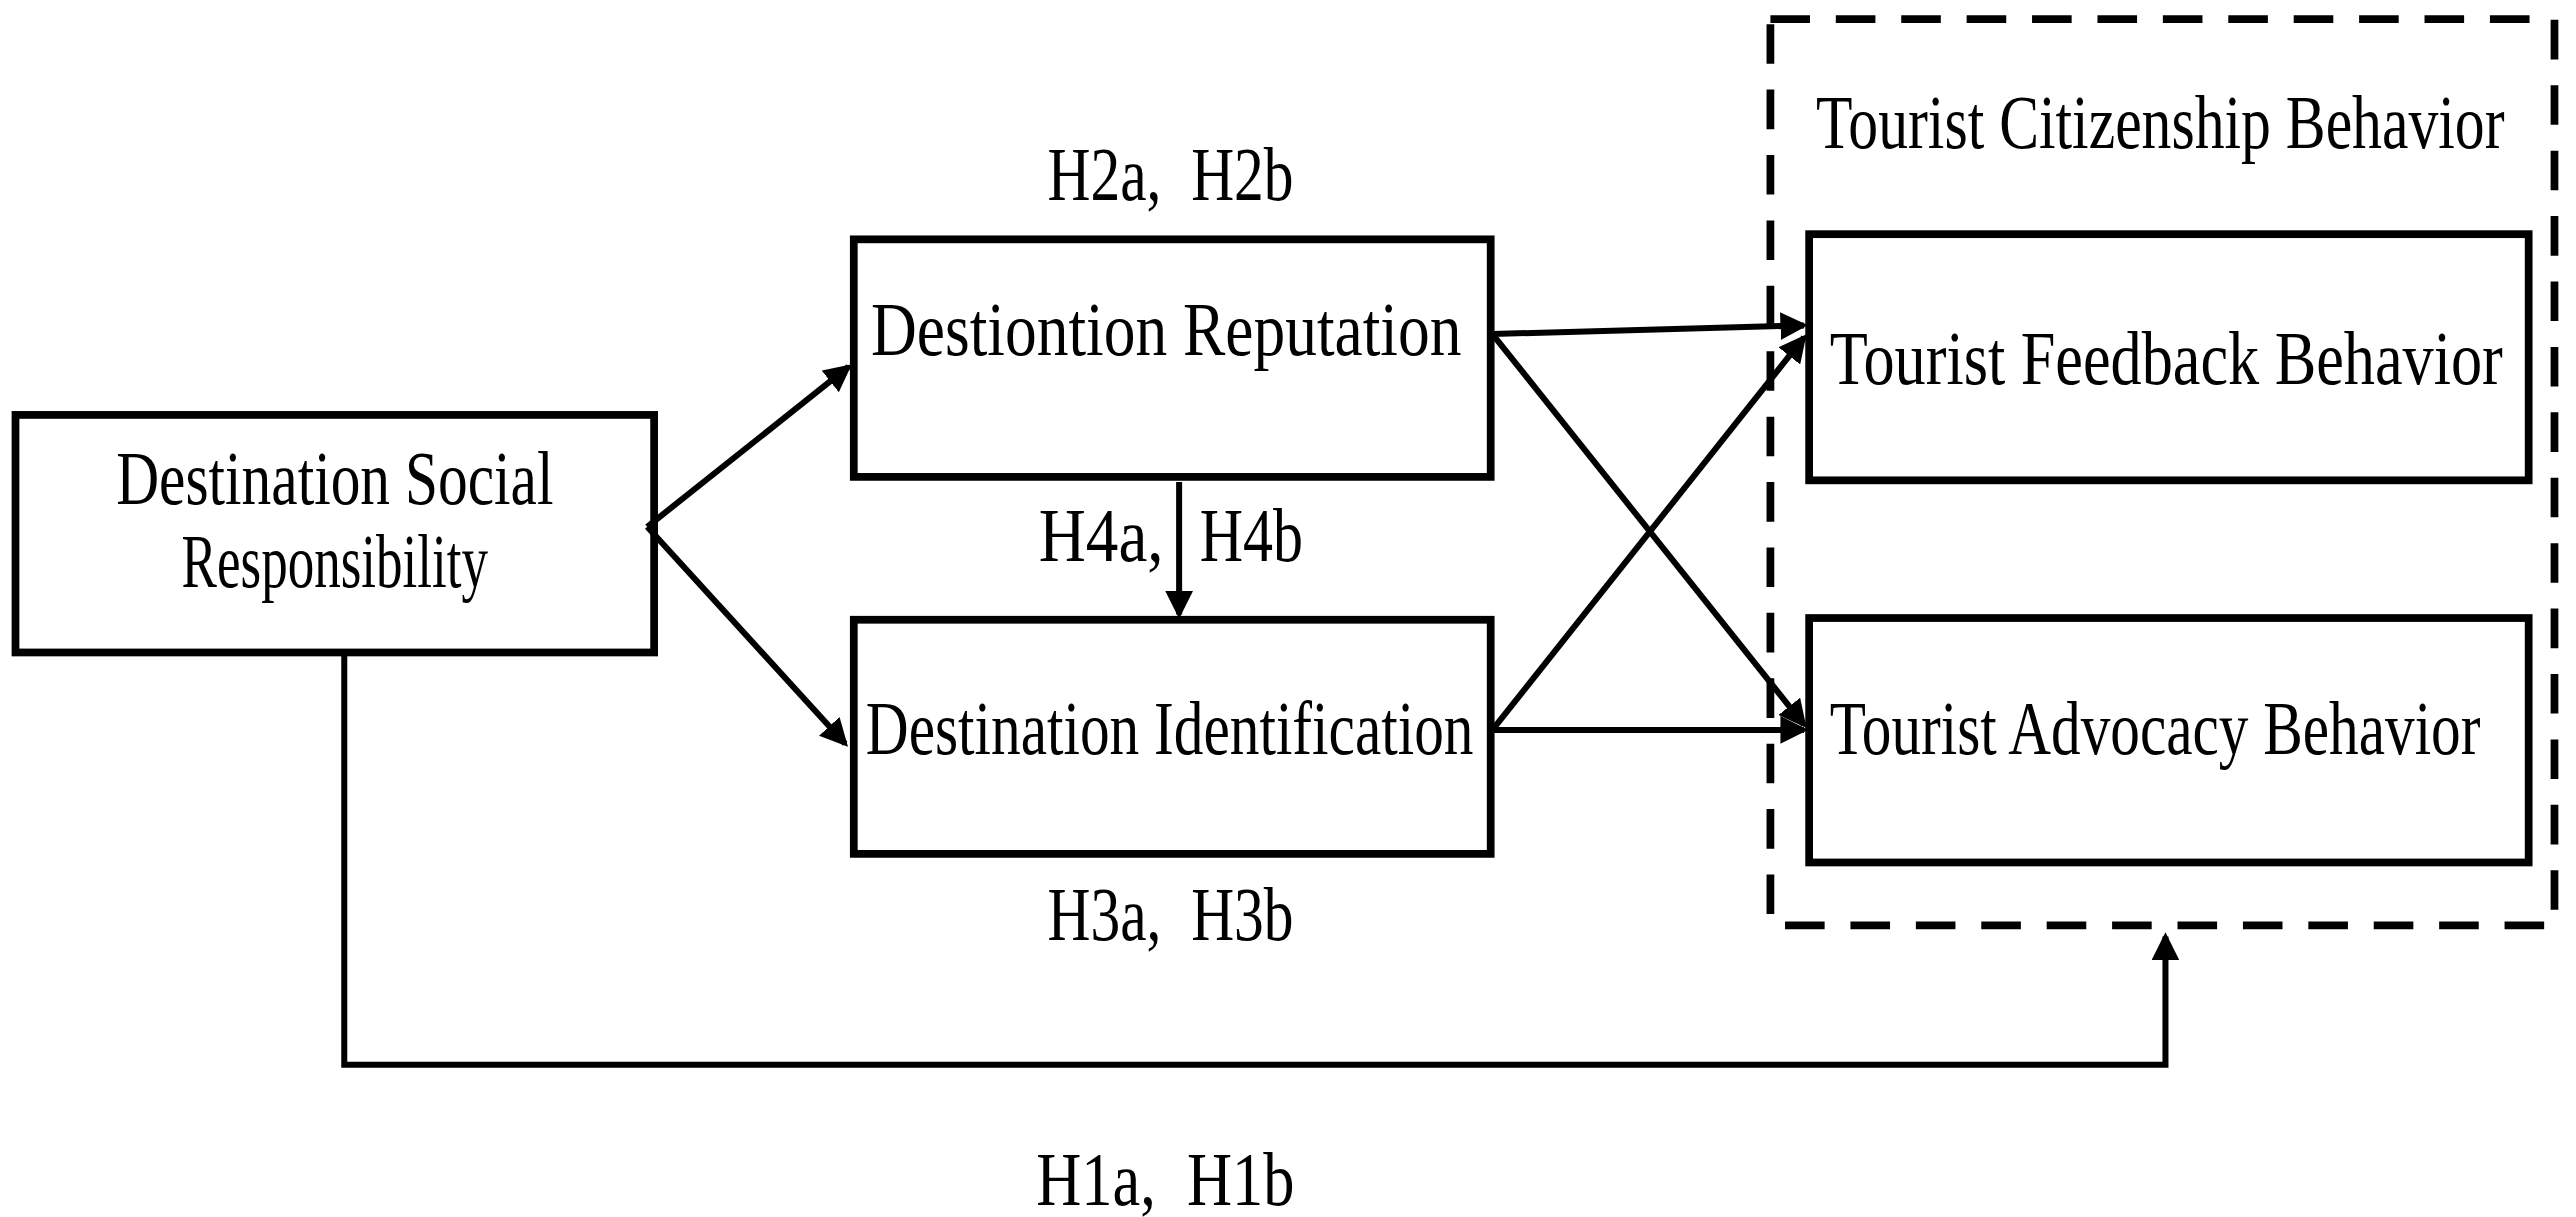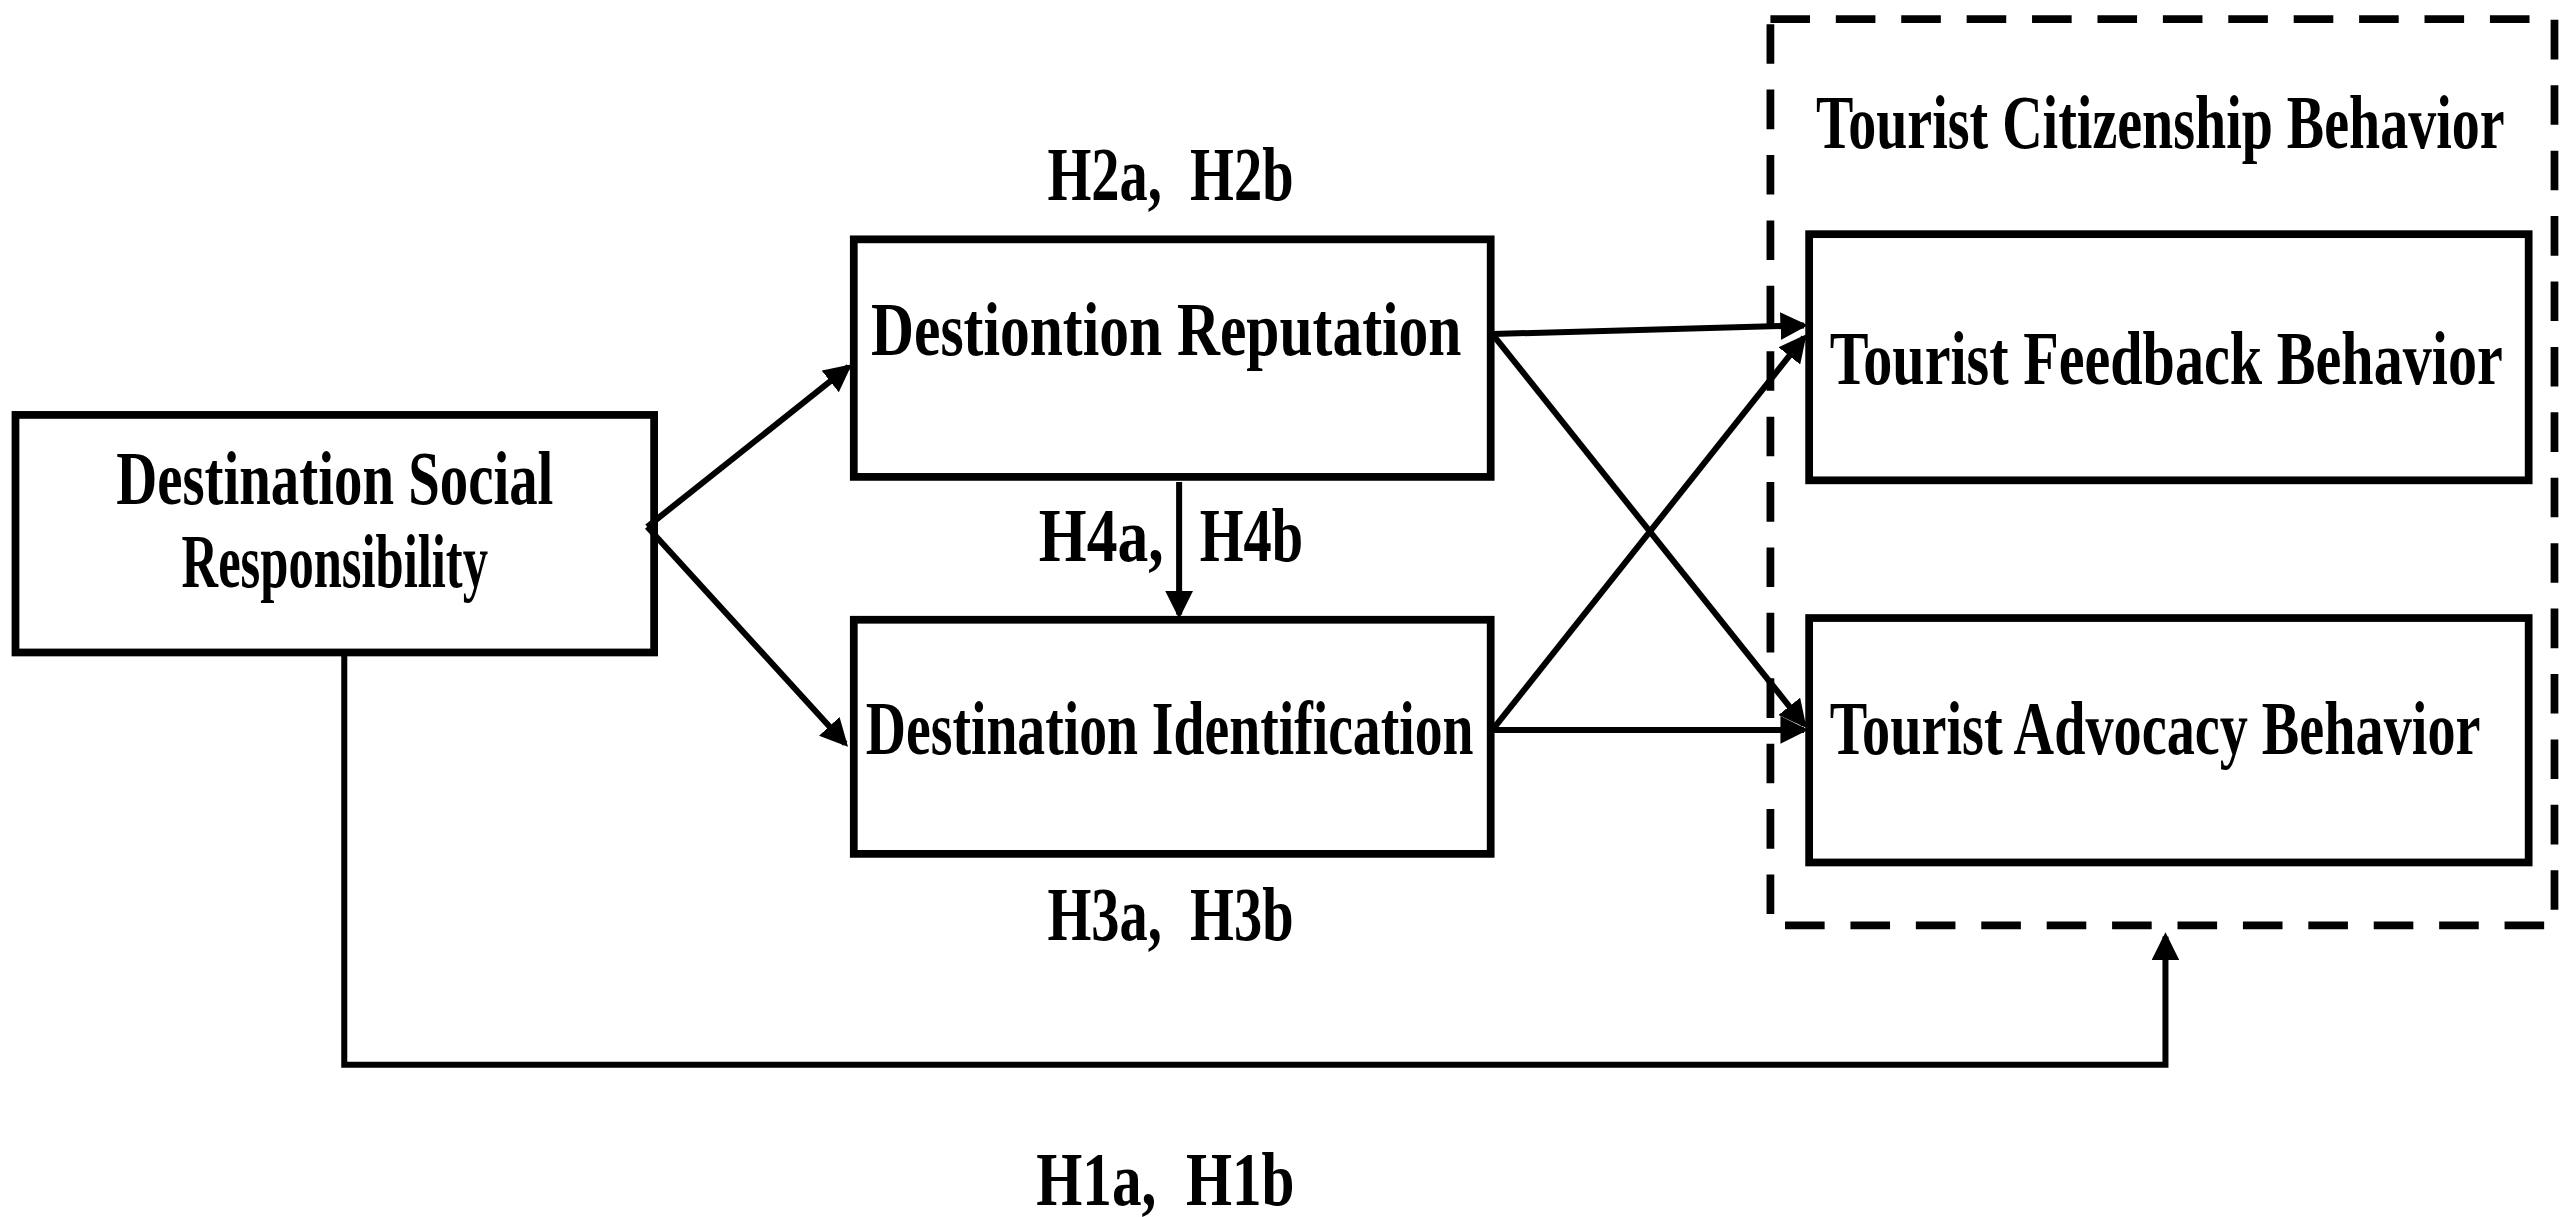--- a/index.html
+++ b/index.html
@@ -6,21 +6,20 @@
     margin: 0;
     padding: 0;
     background: #ffffff;
   }
   #canvas {
     position: relative;
     width: 2576px;
     height: 1218px;
     background: #ffffff;
     overflow: hidden;
-    font-weight: bold;
   }
   svg { display: block; }
   text {
     font-family: "Liberation Serif", "DejaVu Serif", serif;
     font-size: 88px;
     fill: #000000;
     white-space: pre;
   }
   .node {
     fill: #ffffff;

